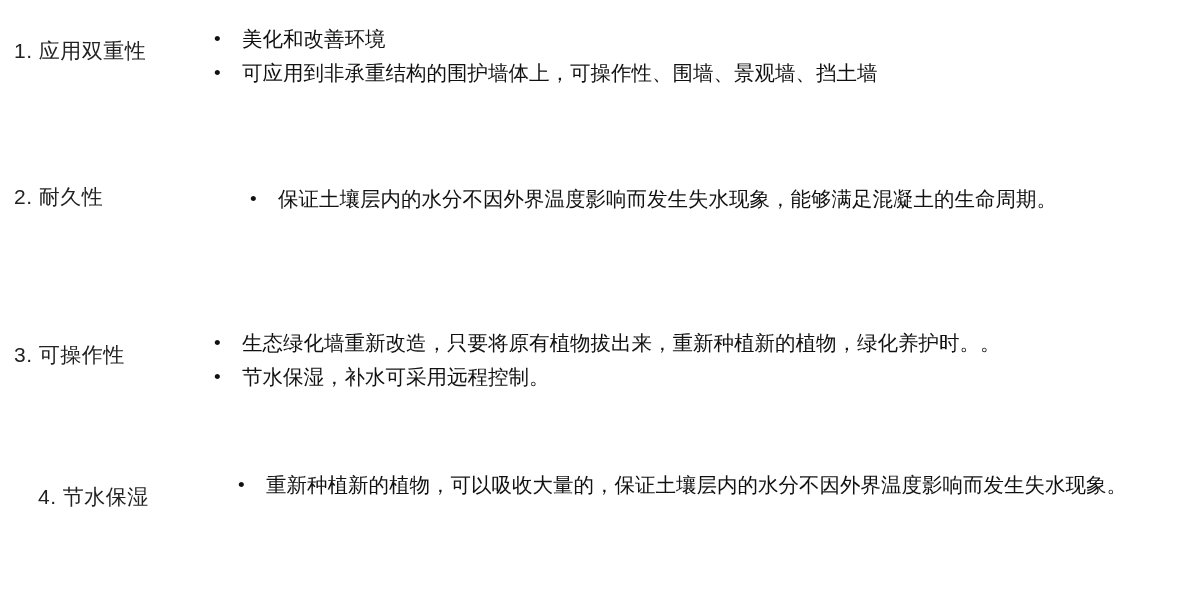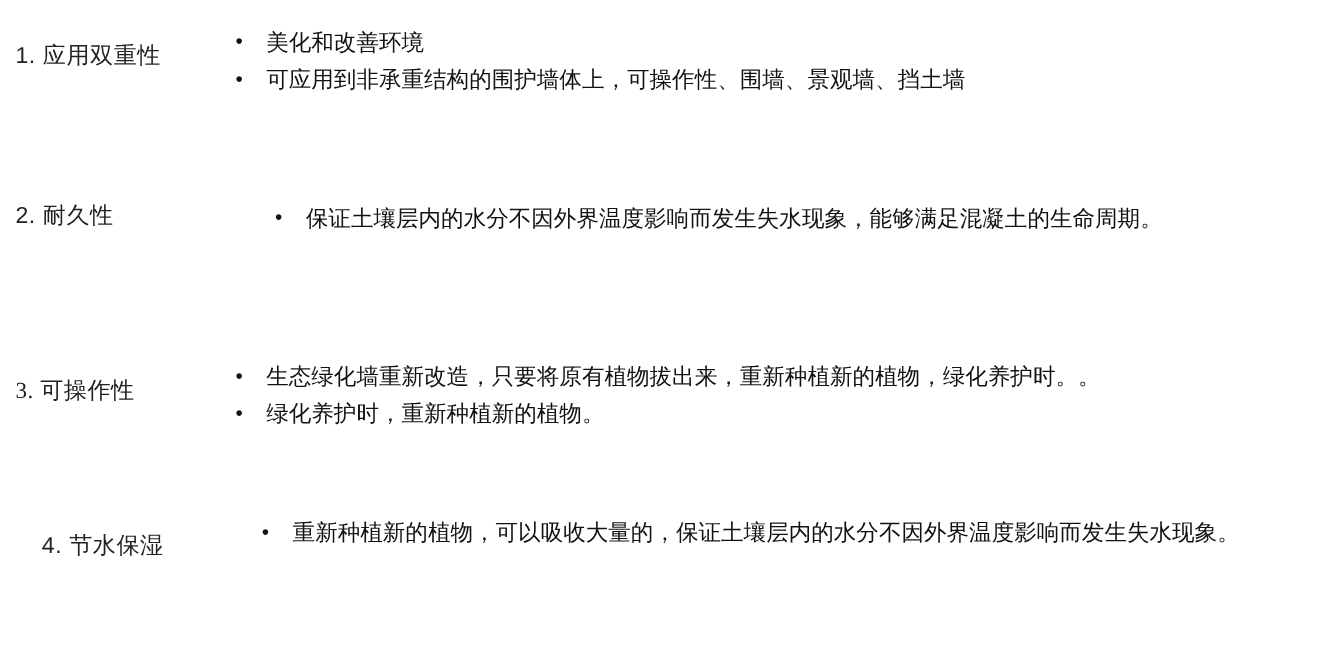--- a/index.html
+++ b/index.html
@@ -64,21 +64,21 @@
     flex: 1 1 auto;
     padding-right: 60px;
   }
   .r1 { top: 22px; }
   .r2 { top: 182px; gap: 36px; }
   .r3 { top: 326px; }
   .r4 { top: 468px; margin-left: 24px; }
 
   .r1 .label-cell { padding-top: 14px; }
   .r2 .label-cell { padding-top: 0px; }
-  .r3 .label-cell { padding-top: 14px; font-family: Liberation Serif, serif; }
+  .r3 .label-cell { padding-top: 14px; }
   .r4 .label-cell { padding-top: 14px; }
   .r4 .label-cell { letter-spacing: 0.5px; }
 </style>
 </head>
 <body>
 
 <div class="page">
 
   <div class="row r1">
     <div class="label-cell">1. 应用双重性</div>
@@ -106,21 +106,21 @@
 
   <div class="row r3">
     <div class="label-cell">3. 可操作性</div>
     <div class="content-cell">
       <div class="bullet-line">
         <span class="bullet-dot">•</span>
         <span class="bullet-text">生态绿化墙重新改造，只要将原有植物拔出来，重新种植新的植物，绿化养护时。。</span>
       </div>
       <div class="bullet-line">
         <span class="bullet-dot">•</span>
-        <span class="bullet-text">绿化养护时，重新种植新的植物。</span>
+        <span class="bullet-text">节水保湿，补水可采用远程控制。</span>
       </div>
     </div>
   </div>
 
   <div class="row r4">
     <div class="label-cell">4.  节水保湿</div>
     <div class="content-cell">
       <div class="bullet-line">
         <span class="bullet-dot">•</span>
         <span class="bullet-text">重新种植新的植物，可以吸收大量的，保证土壤层内的水分不因外界温度影响而发生失水现象。</span>

